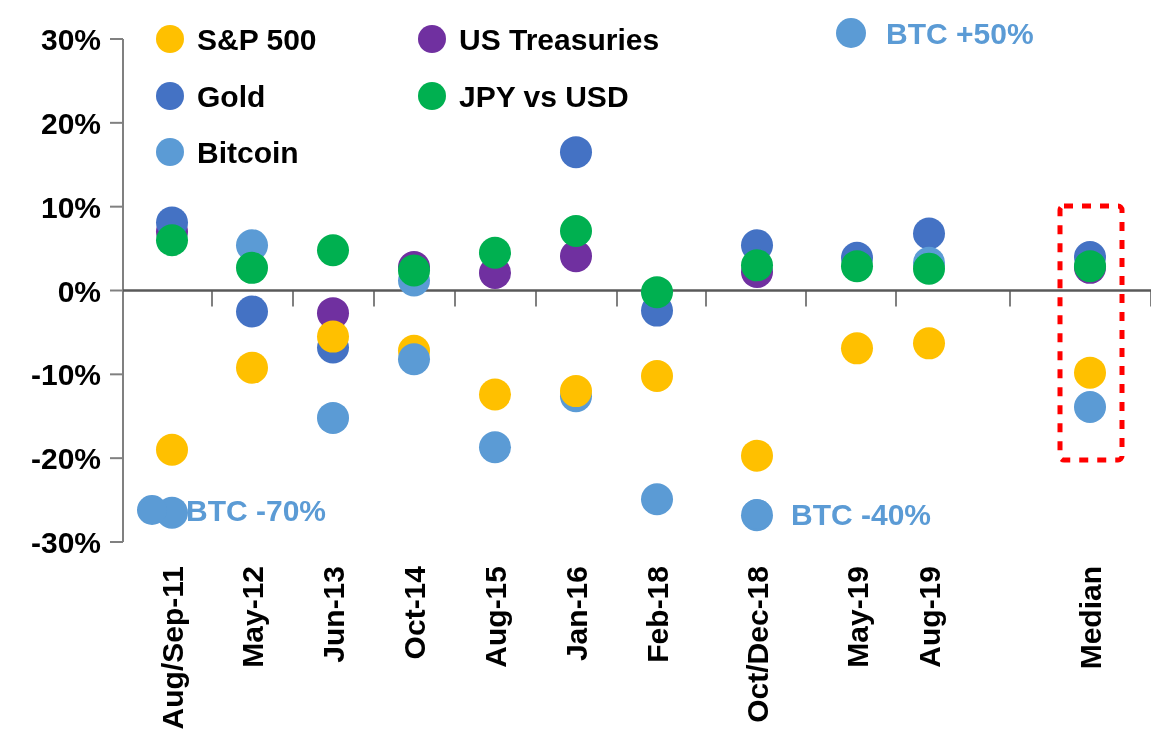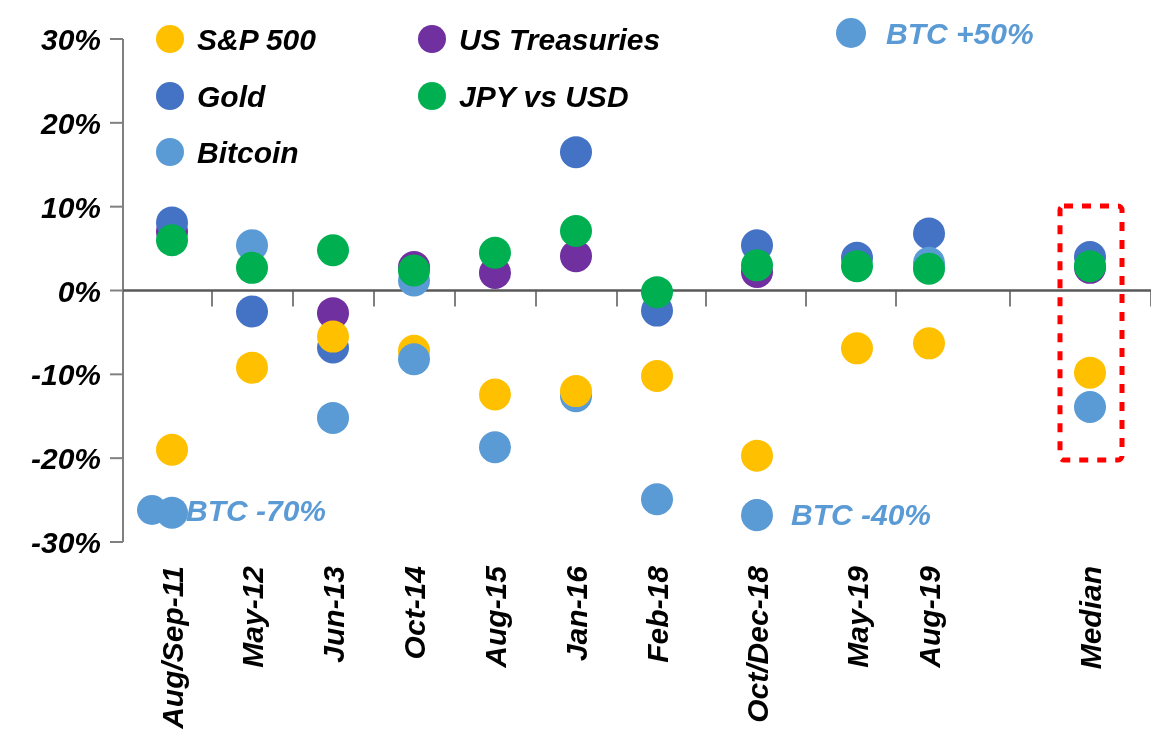--- a/index.html
+++ b/index.html
@@ -10,21 +10,20 @@
     width: 1151px; height: 739px;
     font-family: "Liberation Sans", sans-serif;
     overflow: hidden;
     position: relative;
   }
   #chart-root {
     position: absolute;
     inset: 0;
     width: 1103px;
     height: 739px;
-    font-style: italic;
   }
   svg#plot {
     position: absolute;
     left: 0; top: 0;
     width: 1151px;
     height: 739px;
     display: block;
   }
   .ytick-label {
     font-family: "Liberation Sans", sans-serif;

